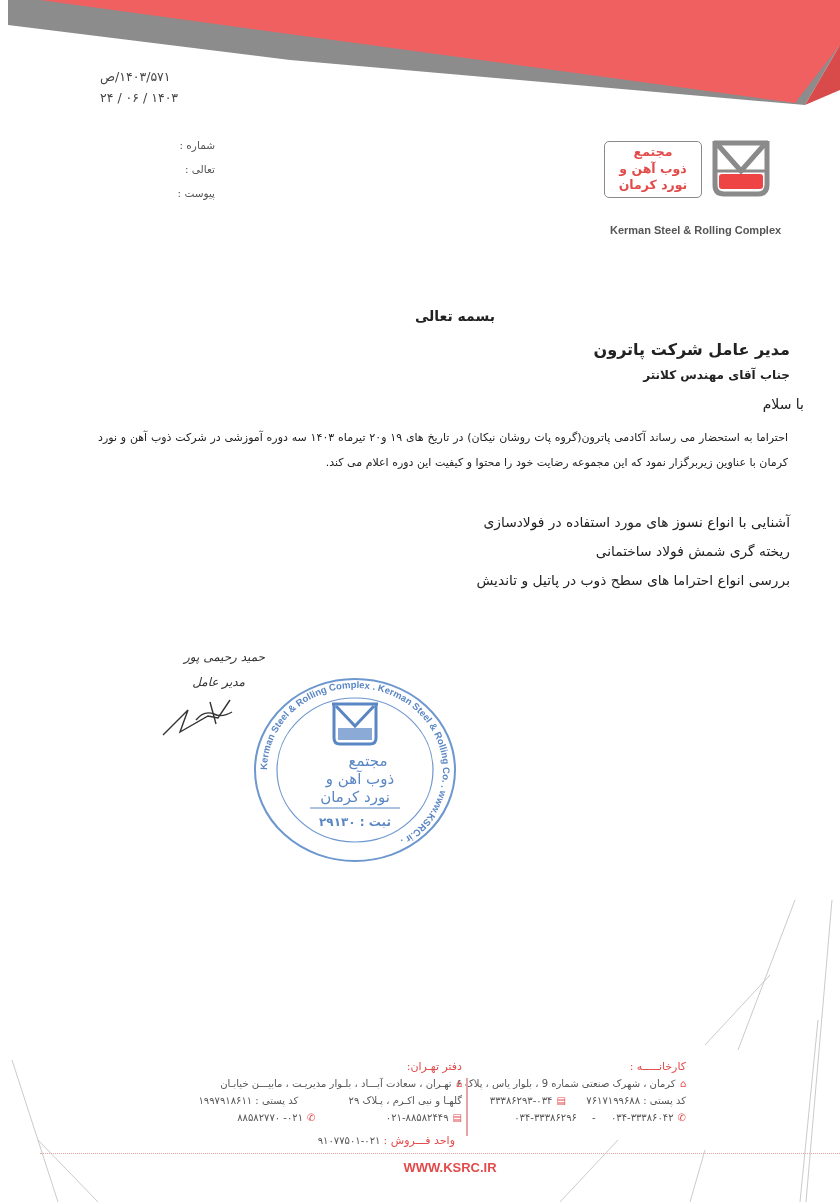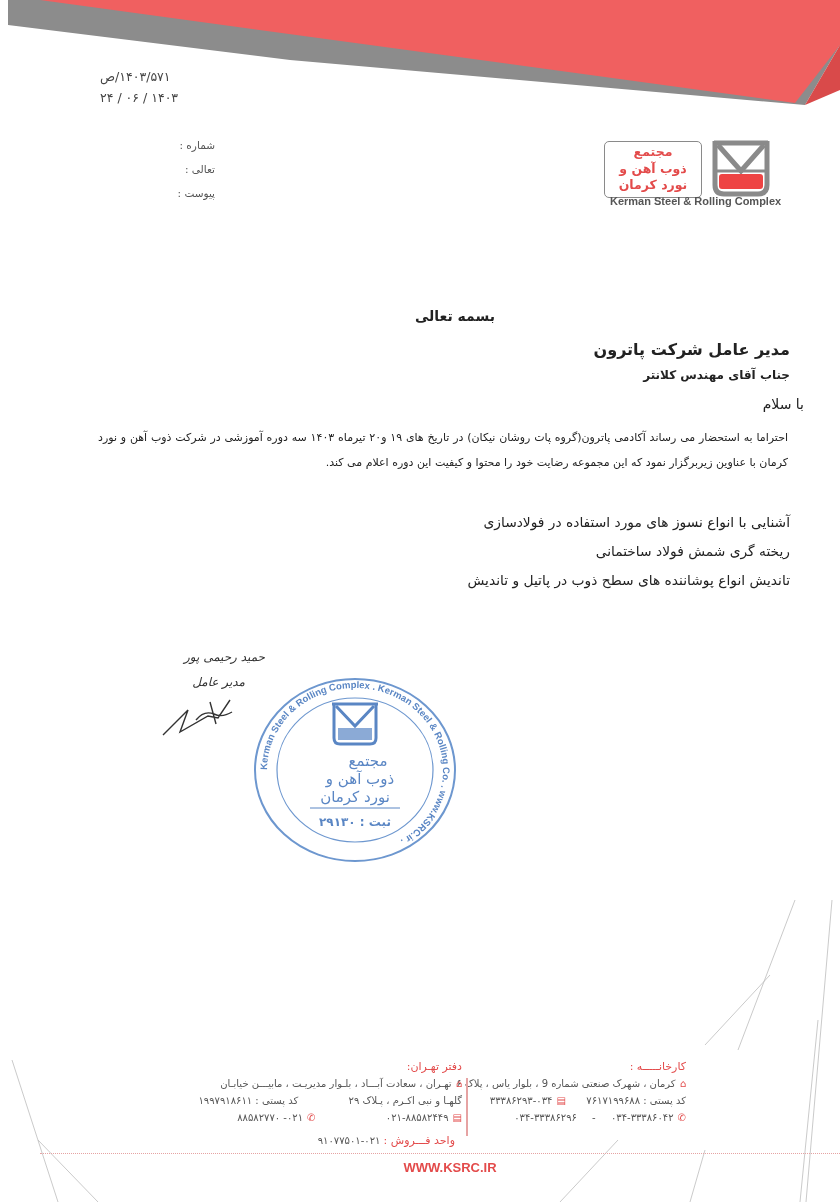--- a/index.html
+++ b/index.html
@@ -9,21 +9,21 @@
     font-family:"DejaVu Sans", sans-serif;
     color:#222;
   }
   .abs { position:absolute; }
   .header-art { position:absolute; left:0; top:0; width:840px; height:120px; }
   .ref-block { position:absolute; left:100px; top:66px; width:90px; text-align:left; font-size:12.5px; color:#444; line-height:21px; direction:rtl; }
   .field-labels { position:absolute; left:140px; top:133px; width:75px; direction:rtl; text-align:right; font-size:10.5px; color:#555; line-height:24px; }
   .logo { position:absolute; left:600px; top:135px; width:175px; height:90px; }
   .logo-box { position:absolute; left:4px; top:6px; width:96px; height:55px; border:1.5px solid #8a8a8a; border-radius:5px; background:#fff; }
   .logo-box-text { position:absolute; left:0; top:2px; width:96px; text-align:center; color:#e34b4b; font-size:12.5px; line-height:16.5px; direction:rtl; font-weight:bold; letter-spacing:0.5px; }
-  .logo-caption { position:absolute; left:2px; top:60px; width:175px; font-family:"Liberation Sans", sans-serif; font-weight:bold; font-size:11px; color:#555; white-space:nowrap;padding-left:8px; }
+  .logo-caption { position:absolute; left:2px; top:89px; width:175px; font-family:"Liberation Sans", sans-serif; font-weight:bold; font-size:11px; color:#555; white-space:nowrap;padding-left:8px; }
   .letter { position:absolute; direction:rtl; text-align:right; }
   .bism { left:380px; top:308px; width:115px; font-weight:bold; font-size:14px; text-align:right; }
   .recip1 { left:420px; top:340px; width:370px; font-weight:bold; font-size:16px; }
   .recip2 { left:420px; top:368px; width:370px; font-weight:bold; font-size:12px; }
   .greet { left:616px; top:396px; width:188px; font-size:14px; }
   .body-para { left:98px; top:425px; width:690px; font-size:11px; line-height:25px; text-align:justify; text-align-last:right; }
   .topics { left:420px; top:508px; width:370px; font-size:13.8px; line-height:29px; }
   .sig { position:absolute; left:150px; top:650px; width:125px; height:95px; }
   .sig-name { position:absolute; left:15px; top:0; width:100px; text-align:right; direction:rtl; font-size:12px; color:#333; font-style:italic; }
   .sig-role { position:absolute; left:15px; top:25px; width:80px; text-align:right; direction:rtl; font-size:12px; color:#333; font-style:italic; }
@@ -76,21 +76,21 @@
 </div>
 
 <div class="letter bism">بسمه تعالی</div>
 <div class="letter recip1">مدیر عامل شرکت پاترون</div>
 <div class="letter recip2">جناب آقای مهندس کلانتر</div>
 <div class="letter greet">با سلام</div>
 <div class="letter body-para">احتراما به استحضار می رساند آکادمی پاترون(گروه پات روشان نیکان) در تاریخ های ۱۹ و۲۰ تیرماه ۱۴۰۳ سه دوره آموزشی در شرکت ذوب آهن و نورد کرمان با عناوین زیربرگزار نمود که این مجموعه رضایت خود را محتوا و کیفیت این دوره اعلام می کند.</div>
 <div class="letter topics">
   <div>آشنایی با انواع نسوز های مورد استفاده در فولادسازی</div>
   <div>ریخته گری شمش فولاد ساختمانی</div>
-  <div>تاندیش انواع پوشاننده های سطح ذوب در پاتیل و تاندیش</div>
+  <div>بررسی انواع احتراما های سطح ذوب در پاتیل و تاندیش</div>
 </div>
 
 <div class="sig">
   <div class="sig-name">حمید رحیمی پور</div>
   <div class="sig-role">مدیر عامل</div>
   <svg class="abs" style="left:8px;top:30px;width:90px;height:60px" viewBox="0 0 90 60">
     <path d="M5,55 L30,30 L22,52 L50,36 L60,38 L72,20 M38,40 Q46,30 56,34 Q64,38 74,32 M52,22 L58,44" stroke="#333" stroke-width="1.4" fill="none"></path>
   </svg>
 </div>
 

